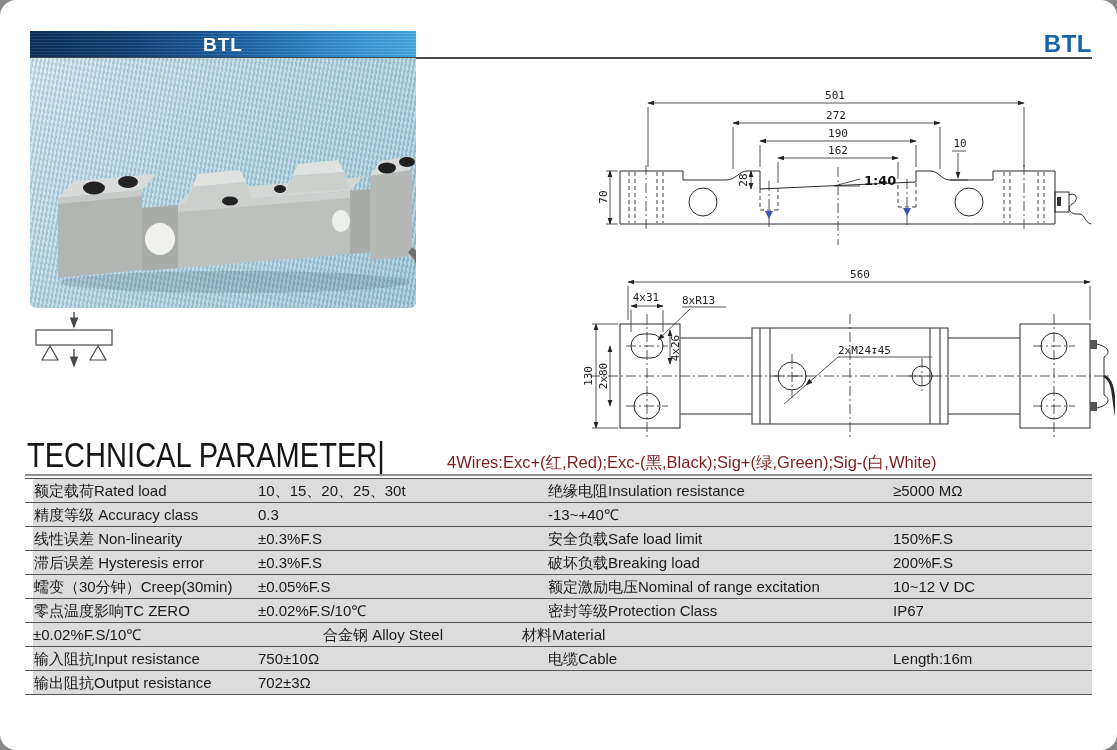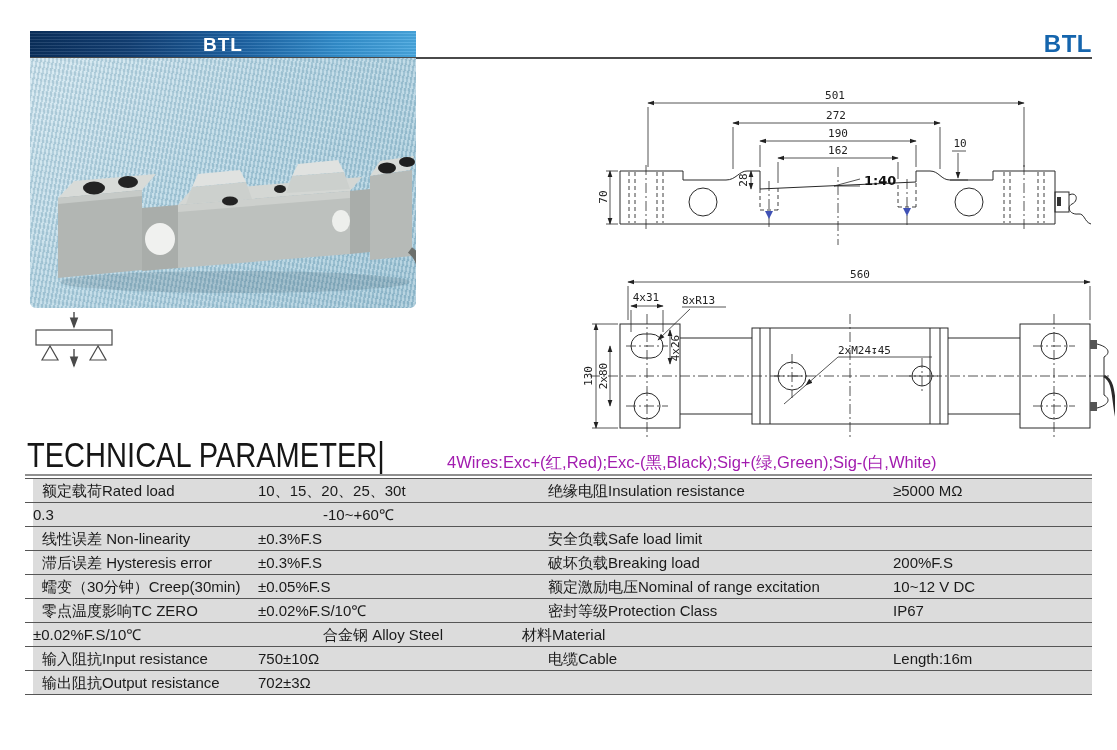--- a/index.html
+++ b/index.html
@@ -1,17 +1,17 @@
 <!DOCTYPE html>
 <html><head>
 <meta charset="utf-8">
 <style>
   html,body{margin:0;padding:0;background:#888;}
   .page{position:relative;width:1117px;height:750px;background:#ffffff;overflow:hidden;
-        font-family:"Liberation Sans", sans-serif;color:#1a1a1a;}
+        font-family:"Liberation Sans", sans-serif;color:#1a1a1a;border-radius:16px;}
 
   
   .header-bar{position:absolute;left:30px;top:31px;width:386px;height:27px;
     background:
       repeating-linear-gradient(0deg, rgba(255,255,255,0.10) 0 1px, rgba(0,0,0,0.05) 1px 3px),
       linear-gradient(90deg,#0a2f5c 0%,#123f74 25%,#1d63a4 55%,#3390cf 80%,#49a8e0 100%);
     display:flex;align-items:center;justify-content:center;}
   .header-bar .model{color:#ffffff;font-weight:bold;font-size:19px;letter-spacing:1px;}
   .header-rule{position:absolute;left:30px;top:57px;width:1062px;height:2px;background:#4a4a4a;}
   .brand-right{position:absolute;left:1020px;top:30px;width:72px;text-align:right;
@@ -33,30 +33,30 @@
   .drw{stroke:#2a2a2a;stroke-width:1;fill:none;}
   .thin{stroke:#2a2a2a;stroke-width:0.8;fill:none;}
   .dash{stroke:#2a2a2a;stroke-width:0.9;fill:none;stroke-dasharray:4 3;}
   .dashdot{stroke:#2a2a2a;stroke-width:0.8;fill:none;stroke-dasharray:10 3 2 3;}
   .dimtxt{font-family:"DejaVu Sans Mono", monospace;font-size:11px;fill:#222;}
   .dimbold{font-family:"DejaVu Sans", sans-serif;font-size:13px;font-weight:bold;fill:#111;}
 
   
   .sec-title{position:absolute;left:27px;top:437px;font-size:35px;line-height:36px;
     color:#161616;transform:scaleX(0.83);transform-origin:left bottom;white-space:nowrap;}
-  .sec-note{position:absolute;left:447px;top:452px;font-size:16.5px;color:#a21caf;white-space:nowrap;}
+  .sec-note{position:absolute;left:447px;top:452px;font-size:16.5px;color:#7f1d1d;white-space:nowrap;}
   .table-top-rule{position:absolute;left:25px;top:474px;width:1067px;height:2px;background:#909090;}
 
   
   .param-table{position:absolute;left:25px;top:478px;width:1067px;border-top:1px solid #555;}
   .t-row{display:flex;height:23px;border-bottom:1px solid #565656;}
   .t-row .notch{width:8px;background:#ffffff;}
   .t-row .cells{flex:1;display:flex;background:#dcdcdc;}
   .c{font-size:15px;line-height:23px;white-space:nowrap;overflow:visible;}
-  .l-label{width:225px;padding-left:9px;box-sizing:border-box;}
+  .l-label{width:225px;padding-left:1px;box-sizing:border-box;}
   .l-value{width:290px;}
   .r-label{width:345px;}
   .r-value{width:199px;}
 </style>
 </head>
 <body>
 
 <div class="page">
 
   <div class="header-bar">
@@ -228,32 +228,34 @@
         <div class="c l-label">额定载荷Rated load</div>
         <div class="c l-value">10、15、20、25、30t</div>
         <div class="c r-label">绝缘电阻Insulation resistance</div>
         <div class="c r-value">≥5000 MΩ</div>
       </div>
     </div>
 
     <div class="t-row">
       <div class="notch"></div>
       <div class="cells">
+        <div class="c l-label">精度等级 Accuracy class</div>
         <div class="c l-value">0.3</div>
-        <div class="c r-value">-10~+60℃</div>
+        <div class="c r-value">-13~+40℃</div>
       </div>
     </div>
 
 
     <div class="t-row">
       <div class="notch"></div>
       <div class="cells">
         <div class="c l-label">线性误差 Non-linearity</div>
         <div class="c l-value">±0.3%F.S</div>
         <div class="c r-label">安全负载Safe load limit</div>
+        <div class="c r-value">150%F.S</div>
       </div>
     </div>
 
     <div class="t-row">
       <div class="notch"></div>
       <div class="cells">
         <div class="c l-label">滞后误差 Hysteresis error</div>
         <div class="c l-value">±0.3%F.S</div>
         <div class="c r-label">破坏负载Breaking load</div>
         <div class="c r-value">200%F.S</div>

